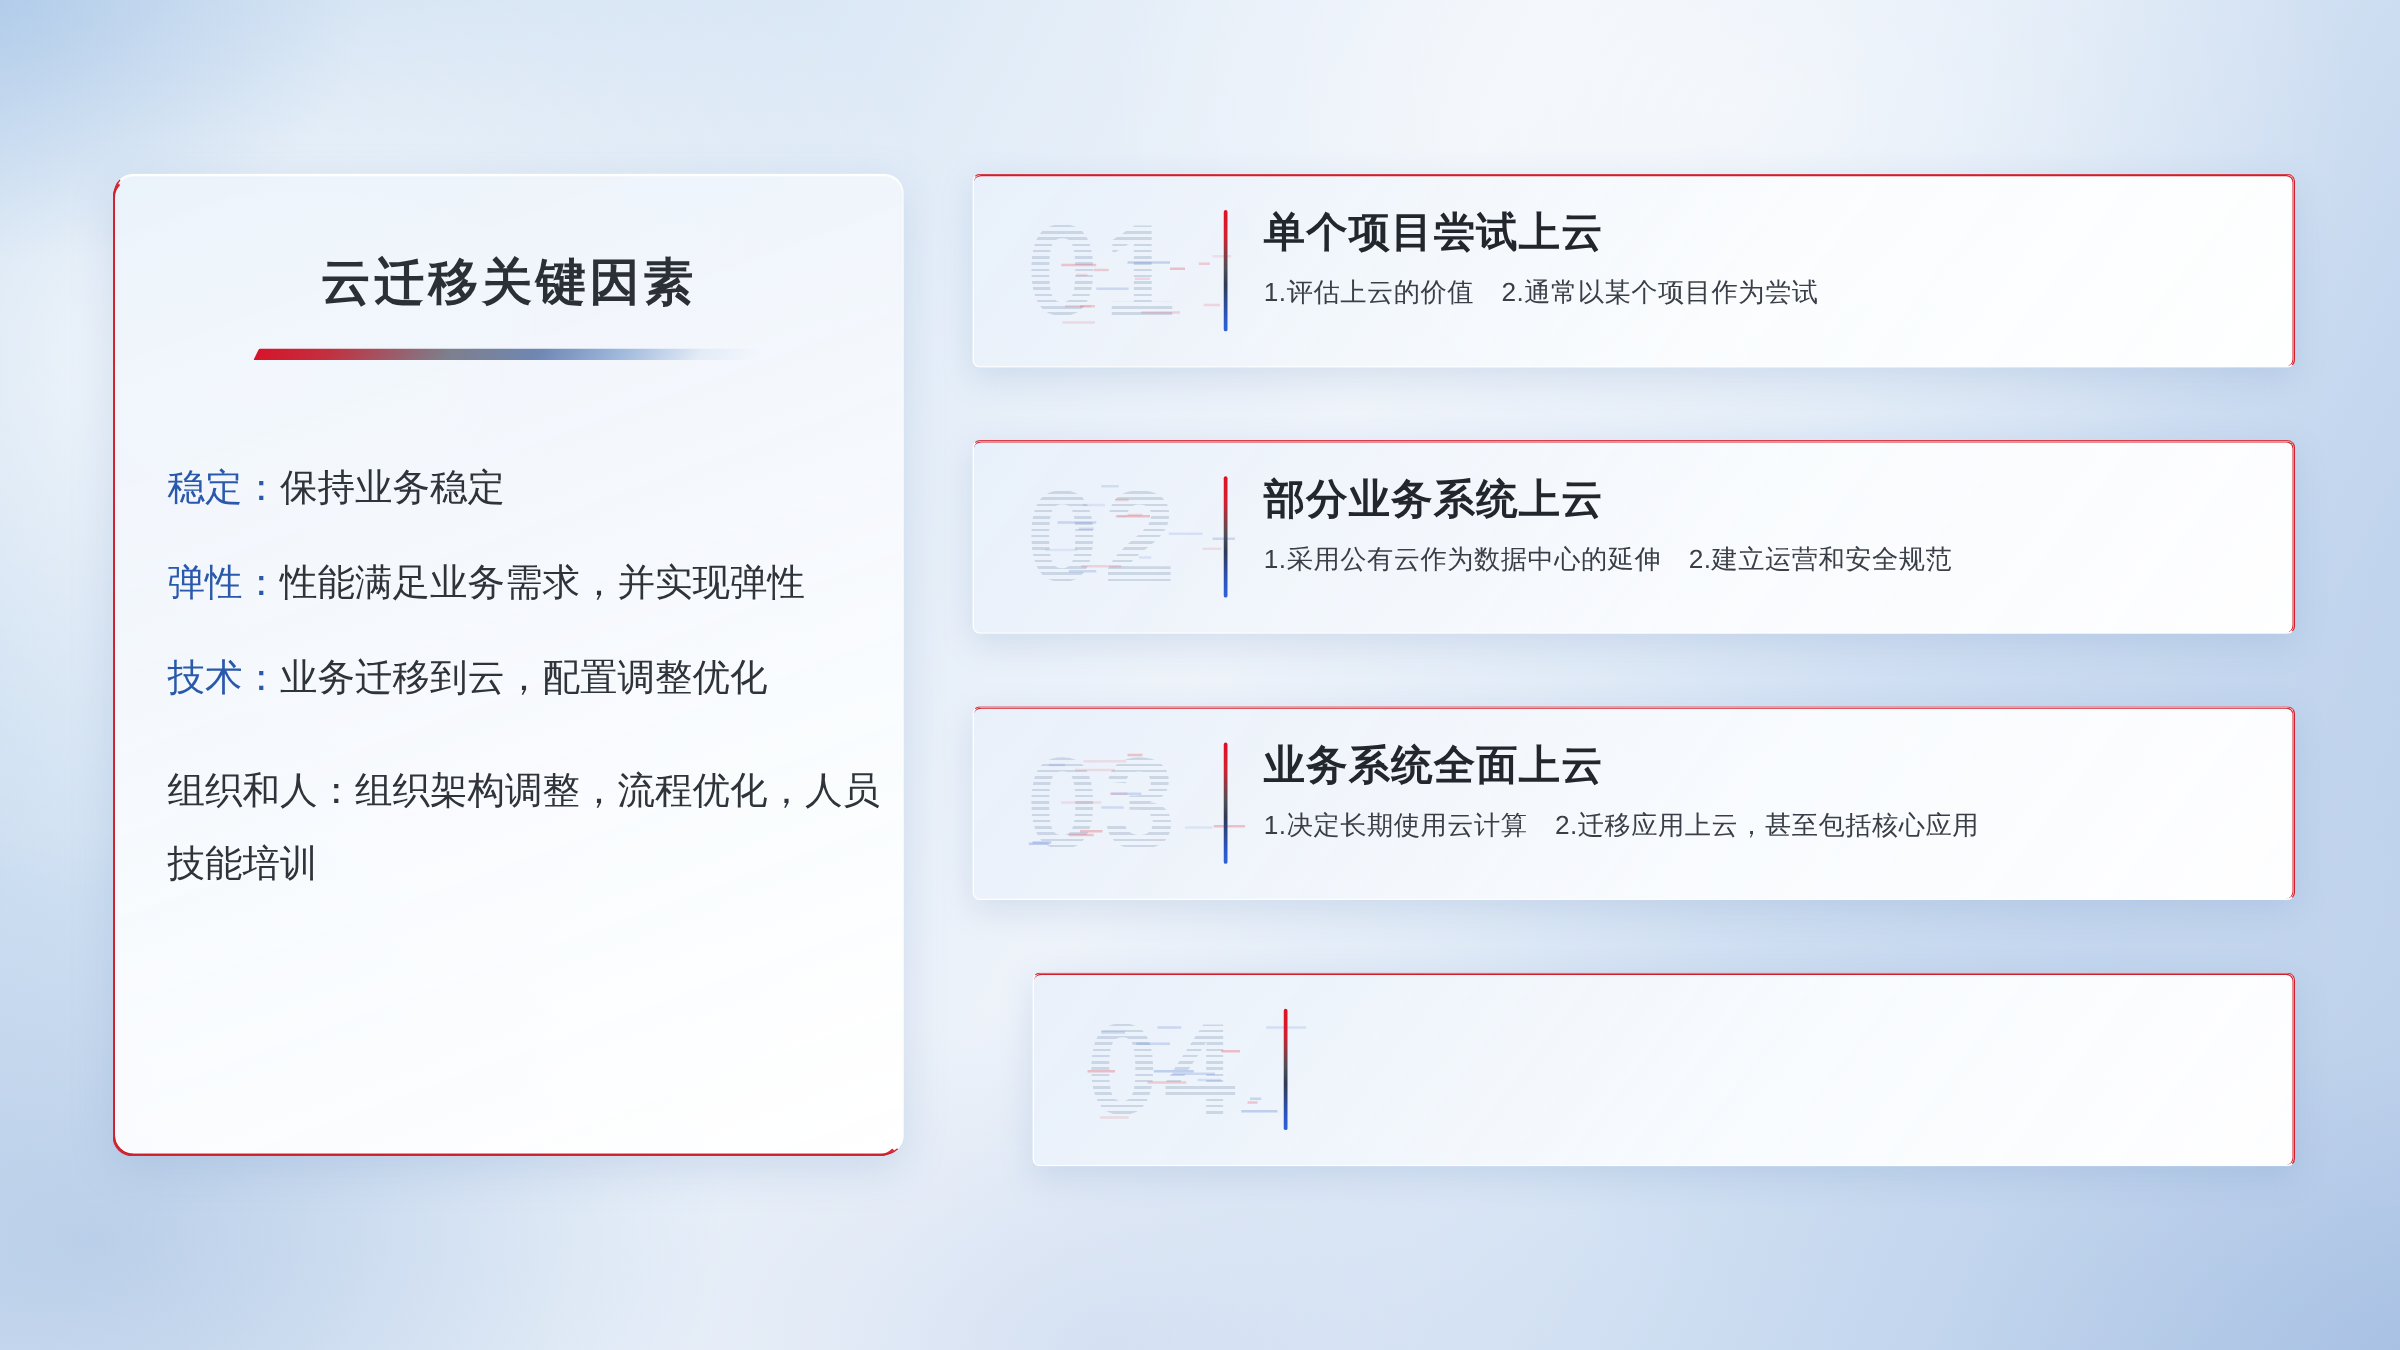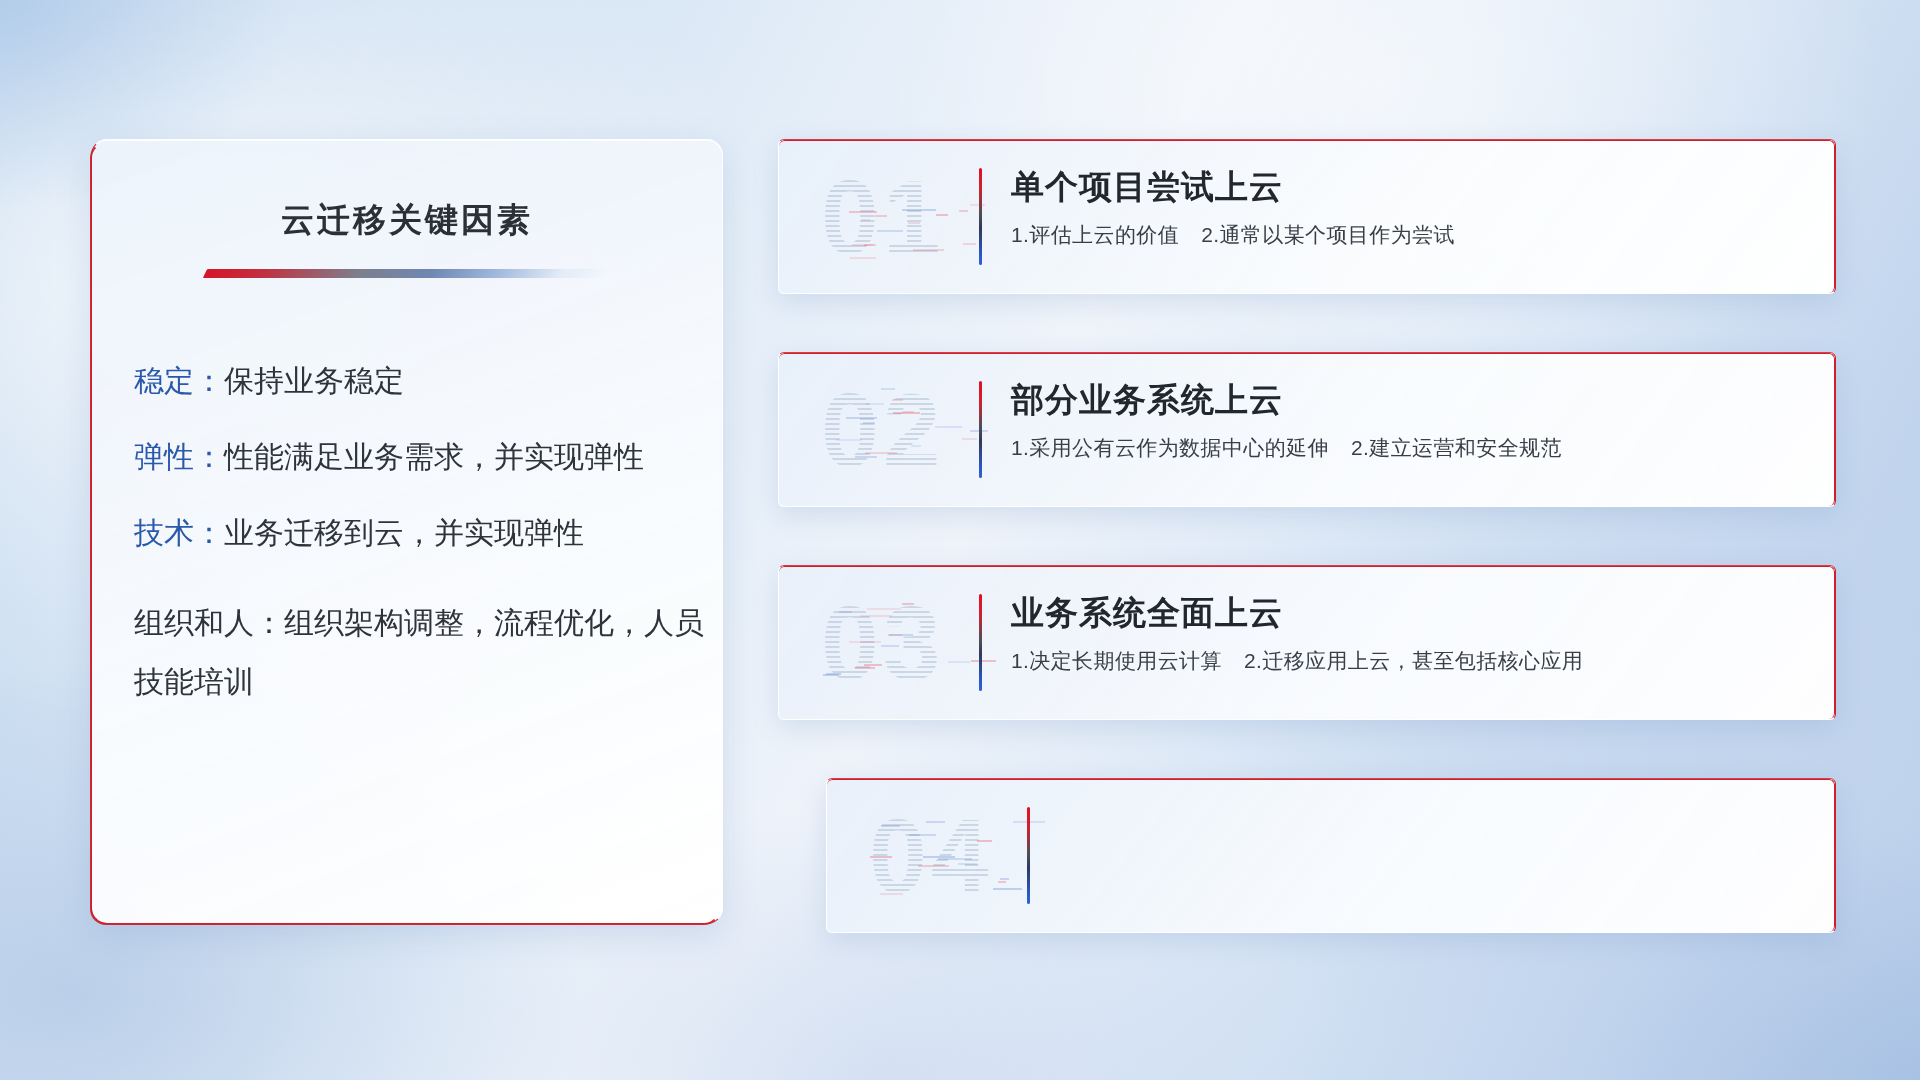--- a/index.html
+++ b/index.html
@@ -68,21 +68,21 @@
     border-top: 2px solid rgba(208,31,44,0.0);
     border-right: 2px solid rgba(208,31,44,0.0);
     box-sizing: border-box;
     pointer-events: none;
   }
 
   #panel-title {
     margin: 0;
     padding: 58px 0 0 0;
     text-align: center;
-    font-size: 33px;
+    font-size: 40px;
     font-weight: 700;
     letter-spacing: 3px;
     color: #2b2f36;
   }
   #title-rule {
     margin: 26px auto 0 auto;
     width: 404px;
     height: 9px;
     transform: skewX(-26deg);
     background: linear-gradient(90deg,
@@ -243,21 +243,21 @@
     <div id="title-rule"></div>
 
     <ul id="factor-list">
       <li>
         <span class="lbl accent">稳定：</span><span class="desc">保持业务稳定</span>
       </li>
       <li>
         <span class="lbl accent">弹性：</span><span class="desc">性能满足业务需求，并实现弹性</span>
       </li>
       <li>
-        <span class="lbl accent">技术：</span><span class="desc">业务迁移到云，并实现弹性</span>
+        <span class="lbl accent">技术：</span><span class="desc">业务迁移到云，配置调整优化</span>
       </li>
       <li class="wrap">
         <span class="lbl plain">组织和人：</span><span class="desc">组织架构调整，流程优化，人员技能培训</span>
       </li>
     </ul>
   </section>
 
   <section id="cards">
 
     <article class="card">

